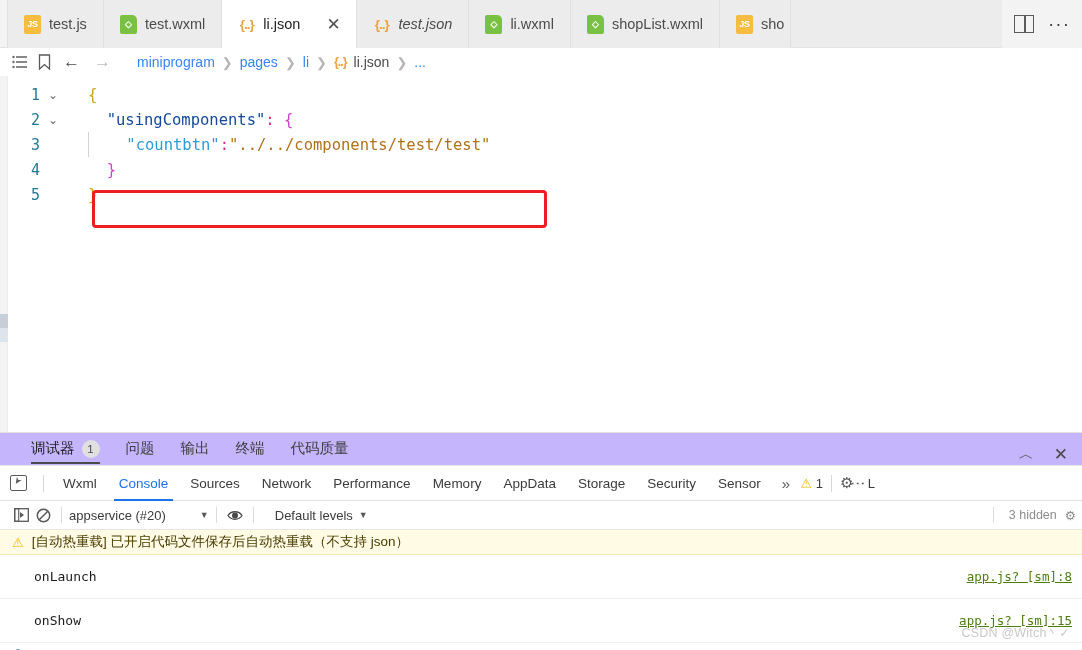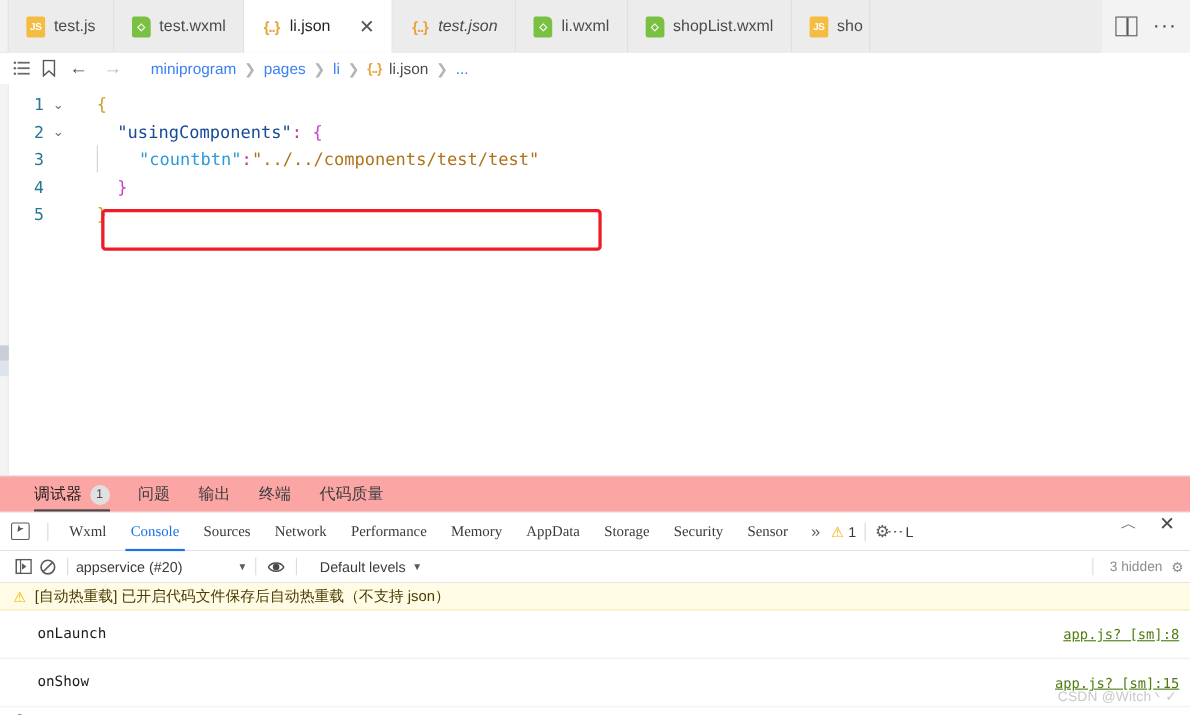--- a/index.html
+++ b/index.html
@@ -114,23 +114,23 @@
     border: 3px solid #ee1c25; border-radius: 4px; background: transparent;
     pointer-events: none;
   }
 
   
   .devtools {
     position: absolute; left: 0; top: 432px; width: 1082px; height: 218px;
     background: #ffffff; border-top: 1px solid #e0e0e0;
   }
   .panel-tabs {
-    height: 33px; display: flex; align-items: flex-start; gap: 0;
+    height: 33px; display: flex; align-items: flex-end; gap: 0;
     padding-left: 18px; font-size: 14.5px; color: #3c3c3c;
-    border-bottom: 1px solid #e8e8e8; background:#fca5a5;flex-direction:column;
+    border-bottom: 1px solid #e8e8e8; background:#c4b5fd;
   }
   .ptab { padding: 0 13px; height: 33px; display:flex; align-items:center; gap:7px; position: relative; cursor: pointer;}
   .ptab.active { color: #1c1c1c; }
   .ptab.active:after {
     content:""; position:absolute; left: 13px; right: 13px; bottom: 1px; height: 1.6px; background: #4a4a4a;
   }
   .badge-count {
     min-width: 18px; height: 18px; border-radius: 9px; background: #e0e0e0; color:#4a4a4a;
     font-size: 11.5px; display:flex; align-items:center; justify-content:center; padding: 0 5px;
   }
@@ -145,38 +145,38 @@
   }
   .inspect-icon {
     width: 17px; height: 16px; border: 1.5px solid #5a5a5a; border-radius: 2px;
     position: relative; margin-right: 8px;
   }
   .inspect-icon:after {
     content: "➤"; position:absolute; left: 3px; top: 0px; font-size: 9px; color:#5a5a5a;
     transform: rotate(125deg);
   }
   .vdiv { width:1px; height: 17px; background: #d8d8d8; margin: 0 8px; }
-  .dtab { padding: 10px 11px; height: 35px; display:flex; align-items:center; position:relative; cursor:pointer; white-space:nowrap;font-family:Liberation Serif, serif;}
+  .dtab { padding: 10px 11px; height: 35px; display:flex; align-items:center; position:relative; cursor:pointer; white-space:nowrap;}
   .dtab.active { color: #1a73e8; }
   .dtab.active:after {
     content:""; position:absolute; left: 6px; right: 6px; bottom: 0; height: 2px; background: #1a73e8;
   }
   .dchev { padding: 0 10px; font-size: 15px; color:#5a5a5a; }
   .warn-tri { color:#f5b400; font-size: 13px; }
   .gear { font-size: 15px; color:#5a5a5a; }
   .kebab { font-size: 15px; color:#5a5a5a; line-height: 0.55; letter-spacing:0; writing-mode: vertical-rl;}
 
   .console-toolbar {
     height: 29px; display:flex; align-items:center; gap: 0;
     border-bottom: 1px solid #e6e6e6; padding-left: 10px;
     font-size: 13px; color: #444; background:#fff;
   }
   .ct-icon { width: 22px; display:flex; align-items:center; justify-content:center; color:#5a5a5a; font-size:14px; }
   .ct-sep { width:1px; height:16px; background:#dcdcdc; margin: 0 7px; }
-  .ct-select { display:flex; align-items:center; gap: 50px; color:#3b3b3b; }
+  .ct-select { display:flex; align-items:center; gap: 34px; color:#3b3b3b; }
   .caret { font-size: 9px; color:#5a5a5a; }
   .filter-box {
     width: 235px; height: 20px; border: 1px solid #cfcfcf; background: #fff;
     margin-left: 4px; display:flex; align-items:center; padding: 0 6px;
     font-size: 12.5px; color: #9a9a9a;
   }
   .levels { margin-left: 14px; display:flex; align-items:center; gap:6px; color:#3b3b3b; }
   .ct-right { margin-left:auto; display:flex; align-items:center; gap:8px; padding-right: 6px; color:#8d8d8d; font-size:12.5px;}
 
   .console-body { background:#fff; }

